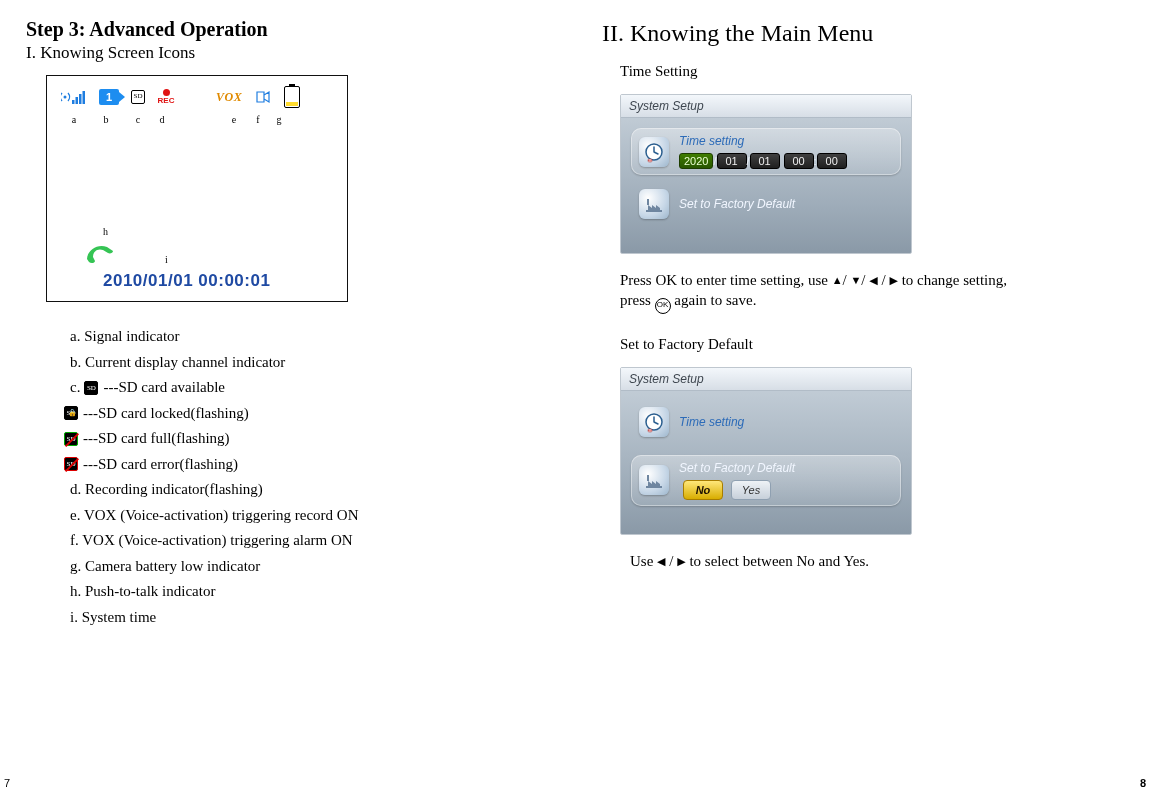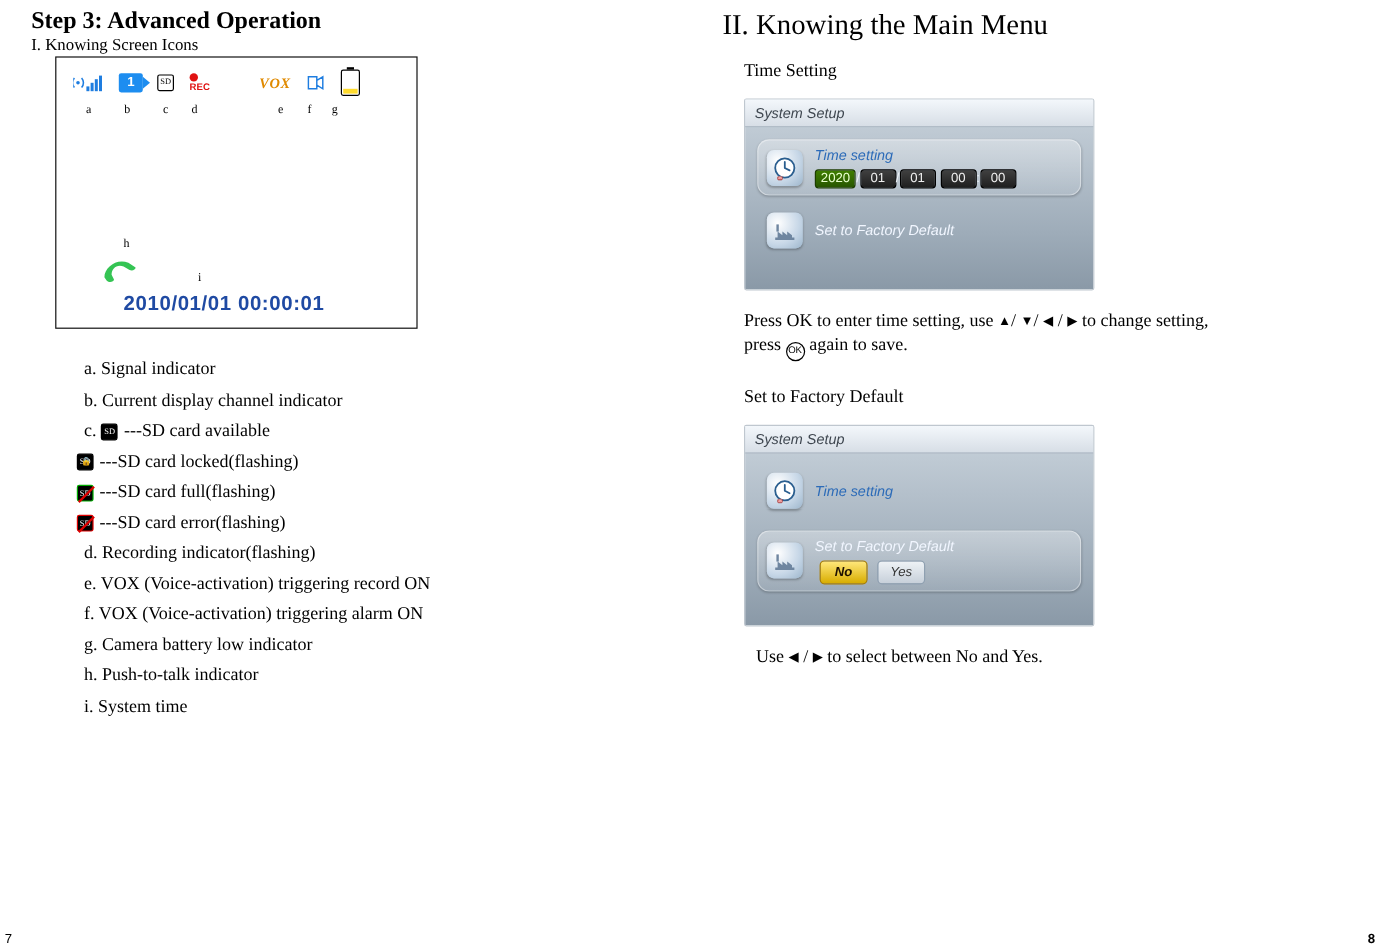--- a/index.html
+++ b/index.html
@@ -14,30 +14,30 @@
   }
   .page {
     width: 1152px;
     height: 793px;
     display: flex;
     position: relative;
   }
   .col {
     flex: 1 1 50%;
     position: relative;
-    padding: 6px 26px 0 26px;
+    padding: 18px 26px 0 26px;
     box-sizing: border-box;
   }
   .step-title {
     font-size: 20px;
     margin: 0 0 2px 0;
   }
   .subheading {
-    font-size: 14px;
-    margin: 0 0 0 0;
+    font-size: 17px;
+    margin: 0 0 12px 0;
   }
   
   .screen {
     width: 300px;
     height: 225px;
     border: 1px solid #111;
     margin-left: 20px;
     background: #fff;
     position: relative;
   }
@@ -250,21 +250,21 @@
   }
   .cam-square::before {
     content:"";
     position:absolute;
     right:-6px; top:3px;
     border-left:6px solid #1d8df0;
     border-top:5px solid transparent;
     border-bottom:5px solid transparent;
   }
   .rec {
-    display:flex; flex-direction:column; align-items:flex-start;
+    display:flex; flex-direction:column; align-items:center;
     font: bold 8px Arial; color:#e01212;
     width: 16px;
   }
   .rec .dot { width:7px; height:7px; border-radius:50%; background:#e01212; }
   .vox { font: italic bold 12px "Times New Roman"; color:#e08a00; letter-spacing:0.5px; }
   .alarm svg, .batt svg { display:block; }
   .batt { width:14px; height:20px; border:1px solid #000; border-radius:2px; position:relative; }
   .batt::before { content:""; position:absolute; top:-3px; left:4px; width:6px; height:2px; background:#000; }
   .batt .lvl { position:absolute; bottom:1px; left:1px; right:1px; height:4px; background:#ffdb2e; }
 </style>

